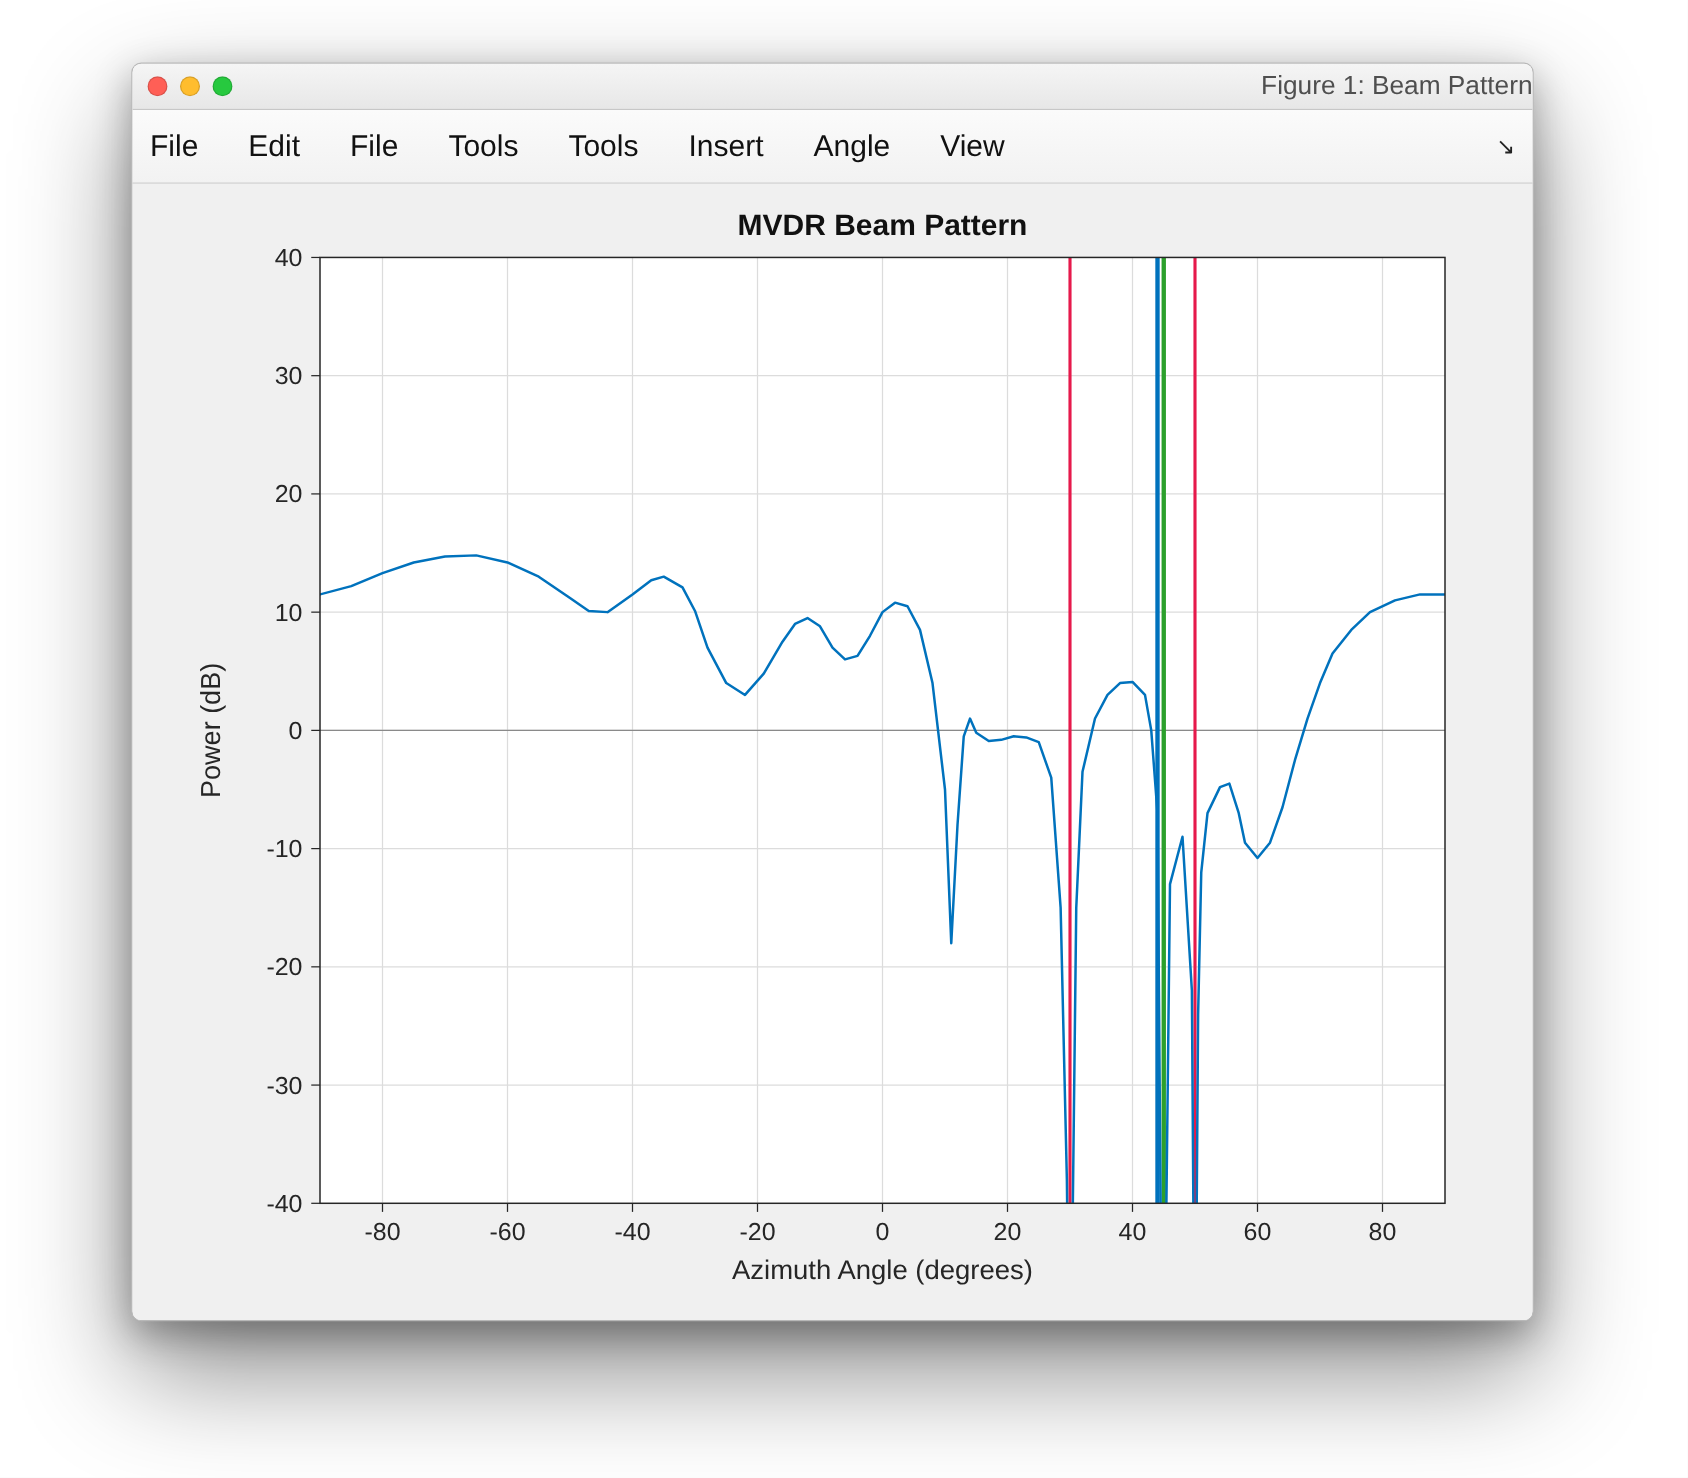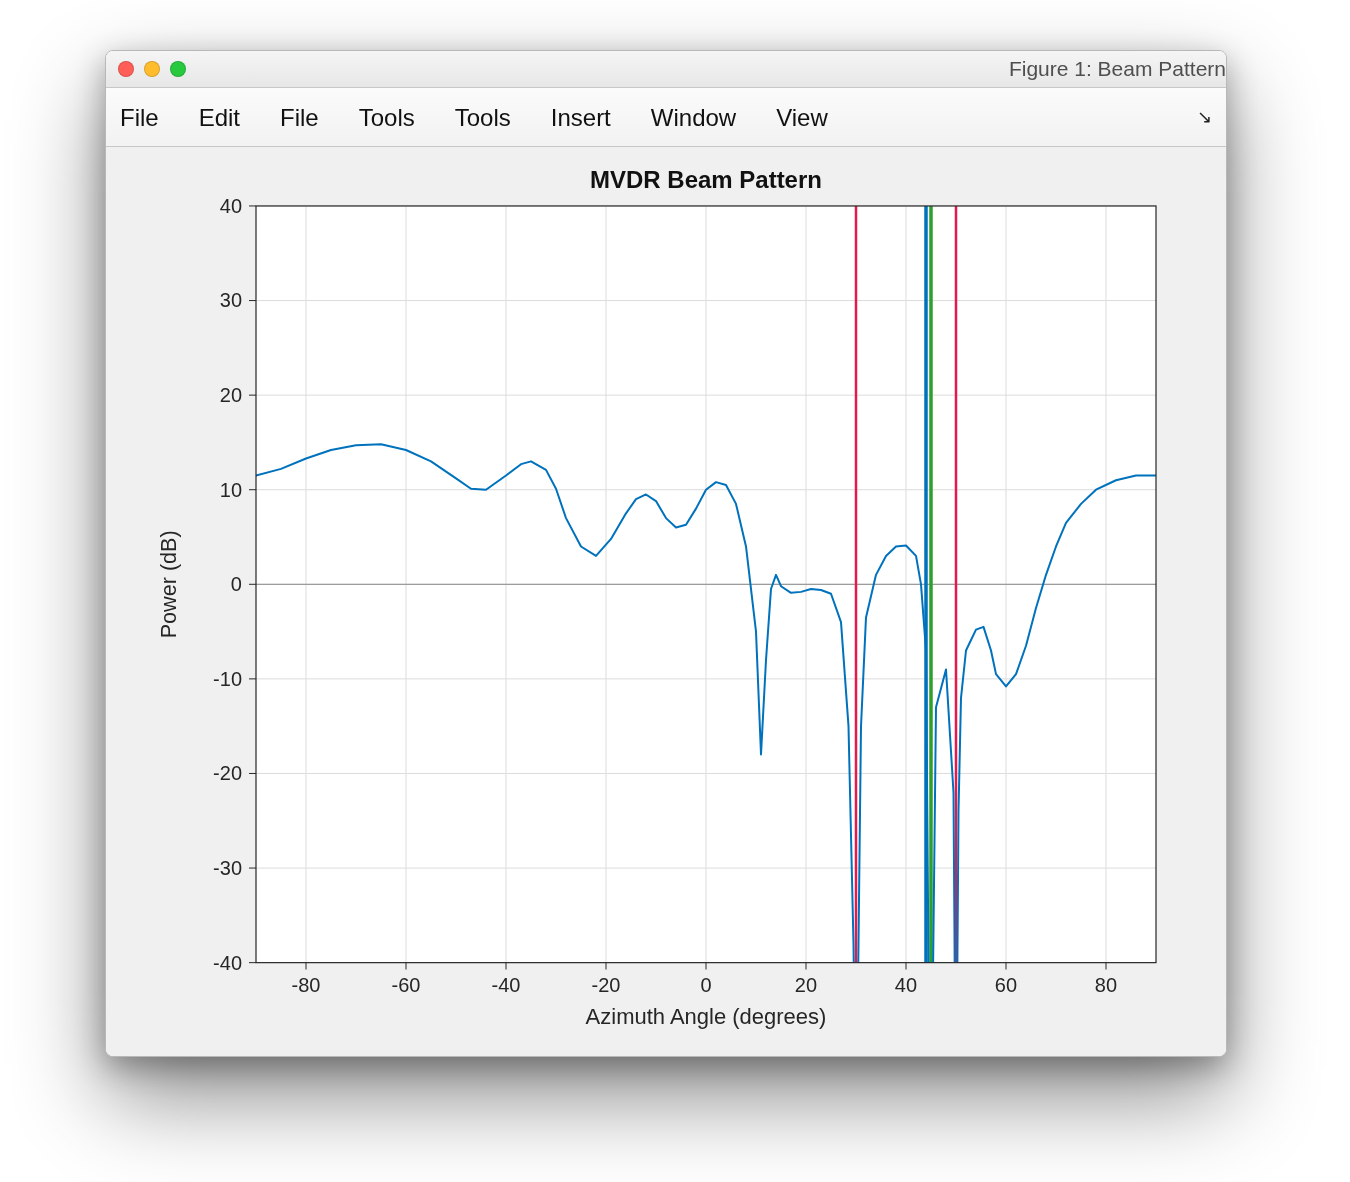--- a/index.html
+++ b/index.html
@@ -128,21 +128,21 @@
       <div class="title">Figure 1: Beam Pattern</div>
     </div>
 
     <div class="menubar">
       <span class="item">File</span>
       <span class="item">Edit</span>
       <span class="item">File</span>
       <span class="item">Tools</span>
       <span class="item">Tools</span>
       <span class="item">Insert</span>
-      <span class="item">Window</span>
+      <span class="item">Angle</span>
       <span class="item">View</span>
       <span class="dock">↘</span>
     </div>
 
     <div class="figure-area">
       <svg class="chart" id="chart-svg" viewBox="0 0 1120 925" preserveAspectRatio="none">
           <rect x="150" y="60" width="900" height="770" fill="#ffffff"></rect>
           <line x1="200" y1="60" x2="200" y2="830" stroke="#dcdcdc" stroke-width="1"></line>
           <line x1="300" y1="60" x2="300" y2="830" stroke="#dcdcdc" stroke-width="1"></line>
           <line x1="400" y1="60" x2="400" y2="830" stroke="#dcdcdc" stroke-width="1"></line>

